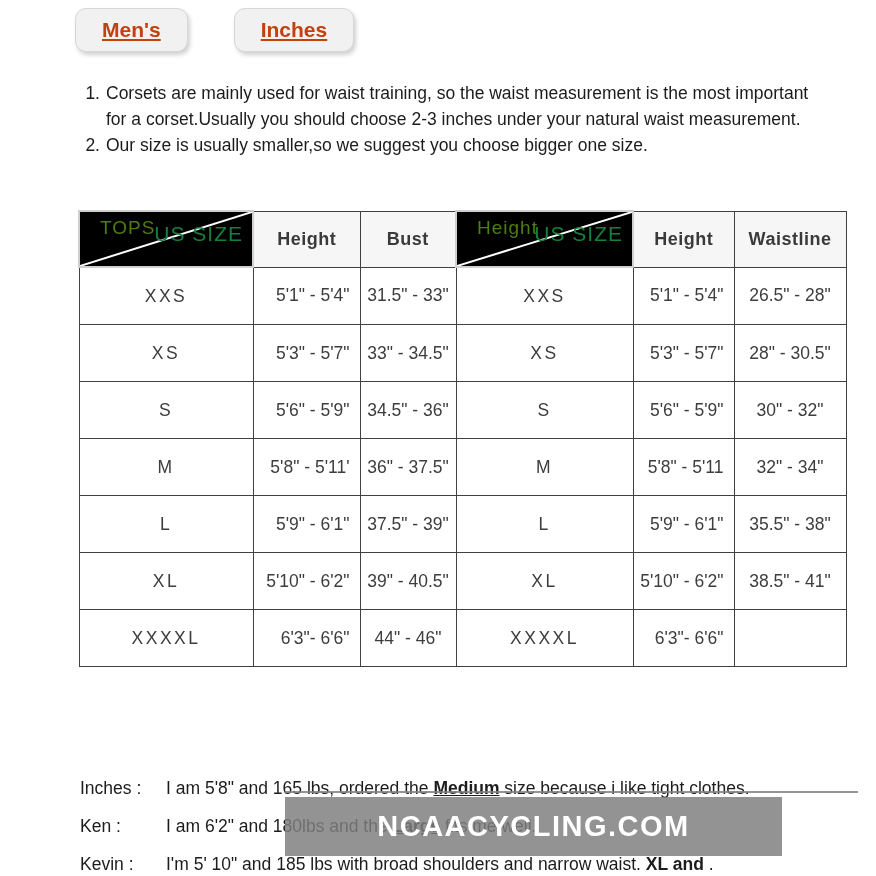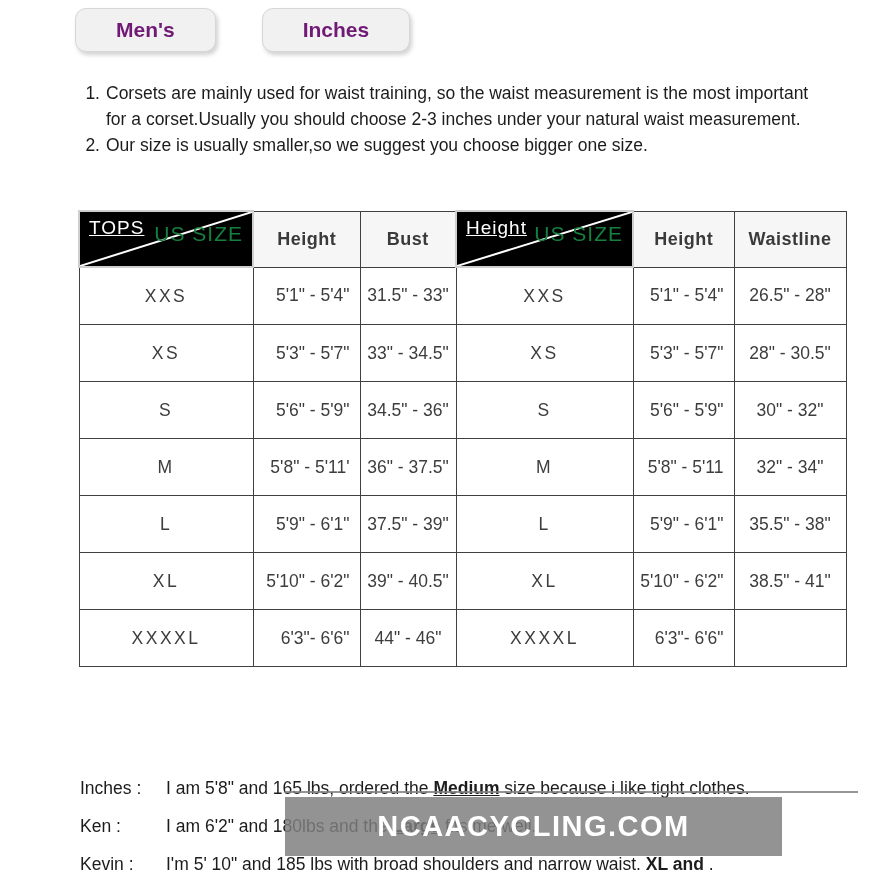--- a/index.html
+++ b/index.html
@@ -10,22 +10,22 @@
     color:#1e1e1e;
   }
   
   .btn-row{position:absolute;left:75px;top:8px;display:flex;gap:46px;}
   .pill-btn{
     background:#f1f1f2;
     border:1px solid #d7d7d7;
     border-radius:11px;
     box-shadow:2px 3px 4px rgba(0,0,0,0.18);
     font-family:"Liberation Sans", sans-serif;
-    font-size:21px;font-weight:bold;color:#701a75;
-    padding:9px 40px;line-height:24px;cursor:pointer;
+    font-size:21px;font-weight:bold;color:#c2410c;
+    padding:9px 26px;line-height:24px;cursor:pointer;text-decoration:underline;
   }
   
   .notes{position:absolute;left:58px;top:80px;width:772px;}
   .note-item{display:flex;font-size:17.5px;line-height:26px;color:#1c1c1c;}
   .note-num{width:42px;text-align:right;padding-right:6px;flex:none;}
   .note-text{flex:1;}
   
   .size-table{
     position:absolute;left:78px;top:210px;
     border-collapse:collapse;table-layout:fixed;
@@ -41,22 +41,22 @@
   th.col-head{
     background:#f6f6f6;font-size:18px;font-weight:bold;color:#3a3a3a;
     letter-spacing:0.5px;
   }
   th.corner{
     background:#000;position:relative;padding:0;
     border:2px solid #cfcfcf;
   }
   .corner .diag{position:absolute;left:0;top:0;width:100%;height:100%;}
   .corner .c-top{
-    position:absolute;left:9px;top:5px;color:#ffffff;
-    font-size:19px;font-weight:normal;letter-spacing:1px;text-decoration:underline;
+    position:absolute;left:20px;top:5px;color:#4d7c0f;
+    font-size:19px;font-weight:normal;letter-spacing:1px;
   }
   .corner .c-bot{
     position:absolute;right:9px;bottom:20px;color:#15803d;
     font-size:21px;font-weight:normal;letter-spacing:1px;
   }
   td.size-cell{font-size:19px;letter-spacing:2.5px;color:#3d3d3d;}
   td.height-cell{text-align:right;padding-right:10px;}
   
   .testimonials{position:absolute;left:80px;top:776px;width:788px;}
   .t-row{display:flex;margin-bottom:13px;font-size:17.5px;line-height:25px;color:#1c1c1c;}

